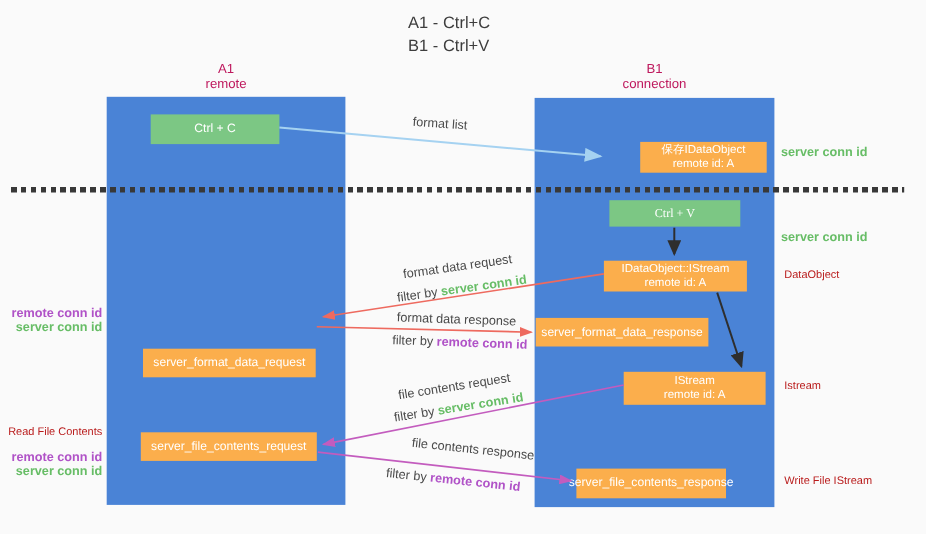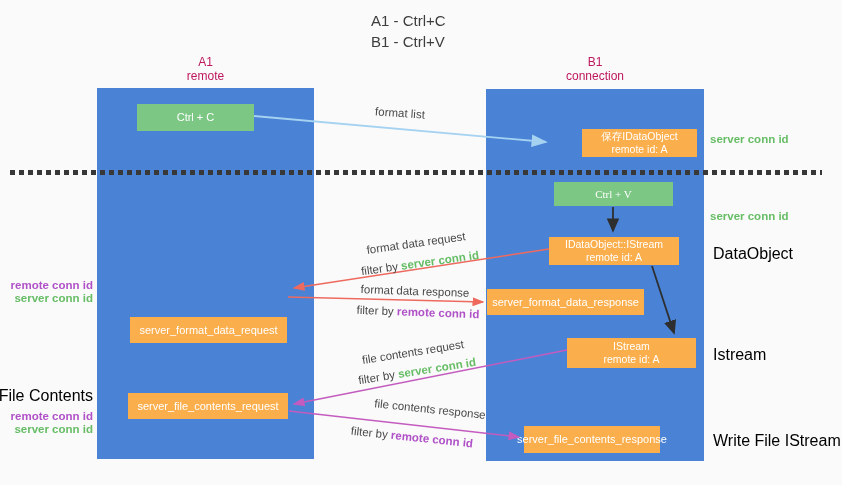--- a/index.html
+++ b/index.html
@@ -14,21 +14,21 @@
     background:repeating-linear-gradient(90deg,#383838 0 5px,transparent 5px 9px);}
   .node{position:absolute;display:flex;flex-direction:column;align-items:center;
     justify-content:center;color:#fff;text-align:center;z-index:3;}
   .node.green{background:#7cc784;}
   .node.orange{background:#fbae4c;}
   .node .t1{font-size:11px;line-height:13px;}
   .node .t2{font-size:10.5px;line-height:13px;}
   .arrows{position:absolute;left:0;top:0;z-index:4;pointer-events:none;}
   .flow-label{position:absolute;white-space:nowrap;font-size:11.5px;color:#4a4a4a;
     transform:translate(-50%,-50%) rotate(var(--r,0deg));z-index:5;}
-  .side-label{position:absolute;white-space:nowrap;font-size:16px;color:#000000;z-index:5;}
+  .side-label{position:absolute;white-space:nowrap;font-size:10px;color:#b91c1c;z-index:5;}
   .conn-block{position:absolute;text-align:right;font-size:11.5px;font-weight:bold;
     line-height:13px;white-space:nowrap;z-index:5;}
   .green-text{color:#67bd66;font-weight:bold;}
   .purple-text{color:#b052c7;font-weight:bold;}
 </style>
 </head>
 <body>
 
 <div class="canvas">
 

